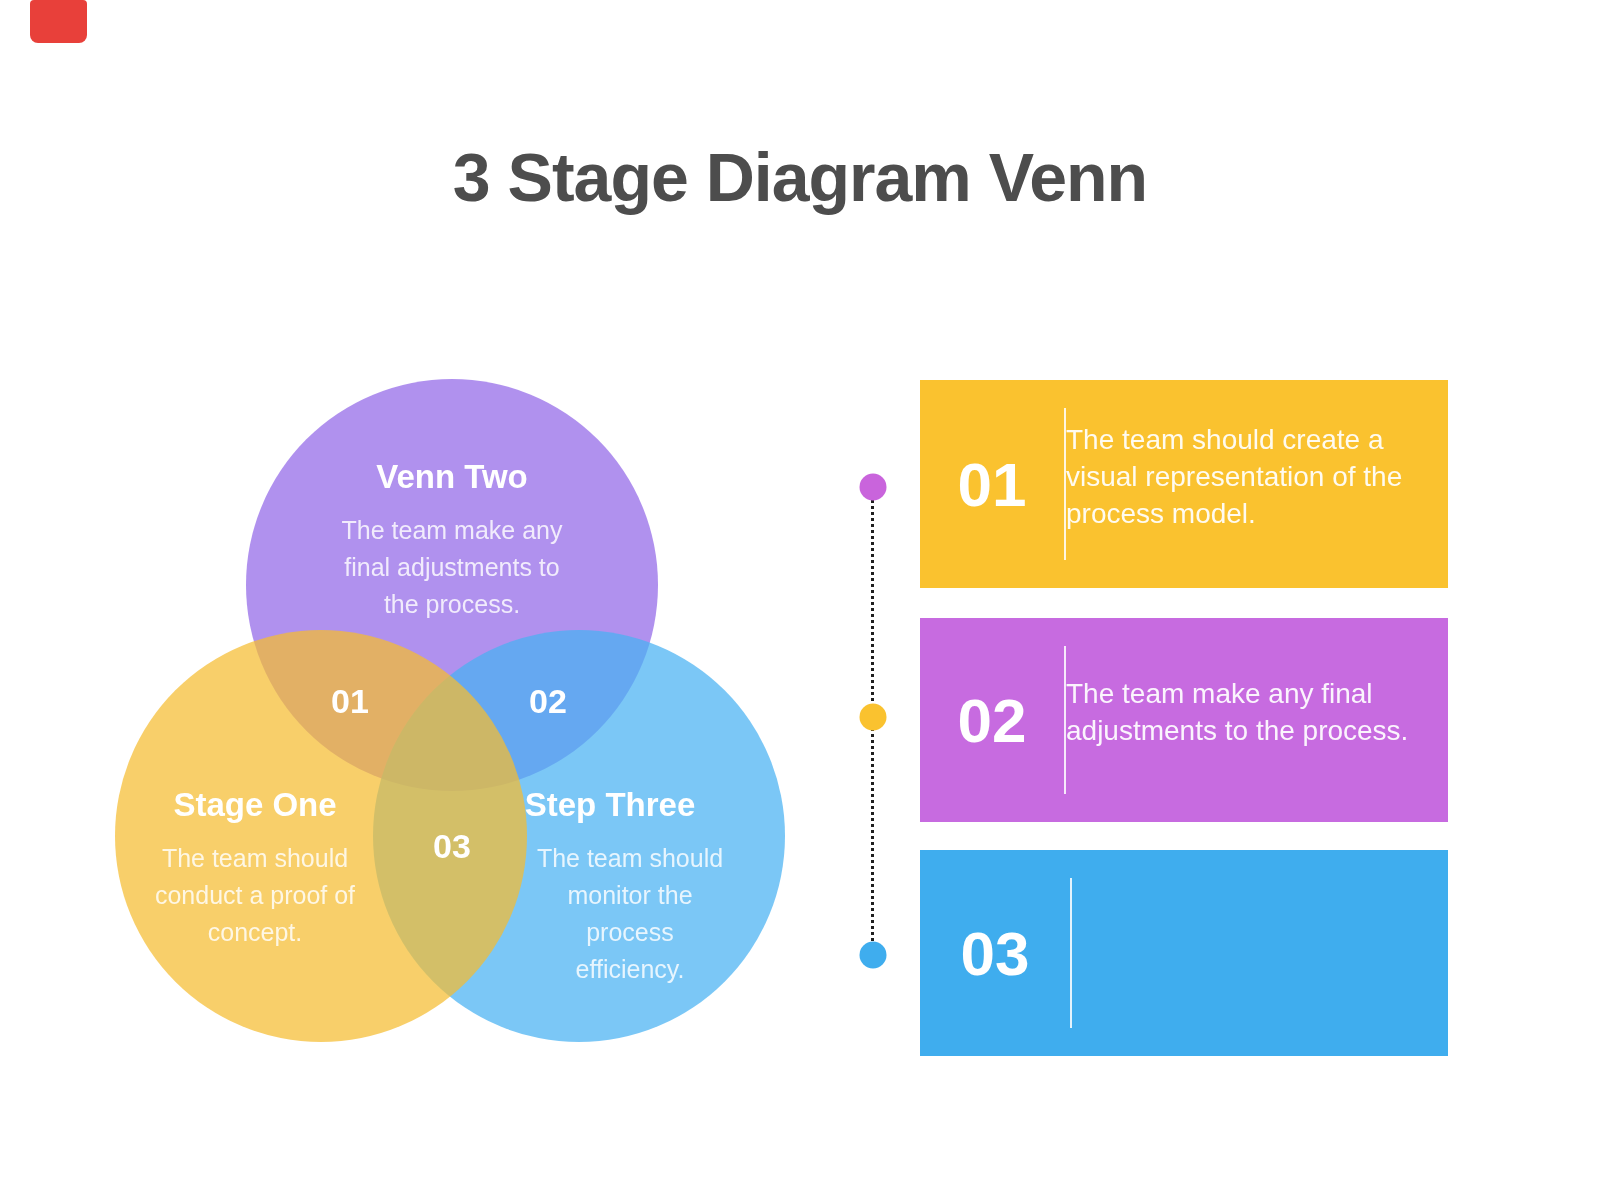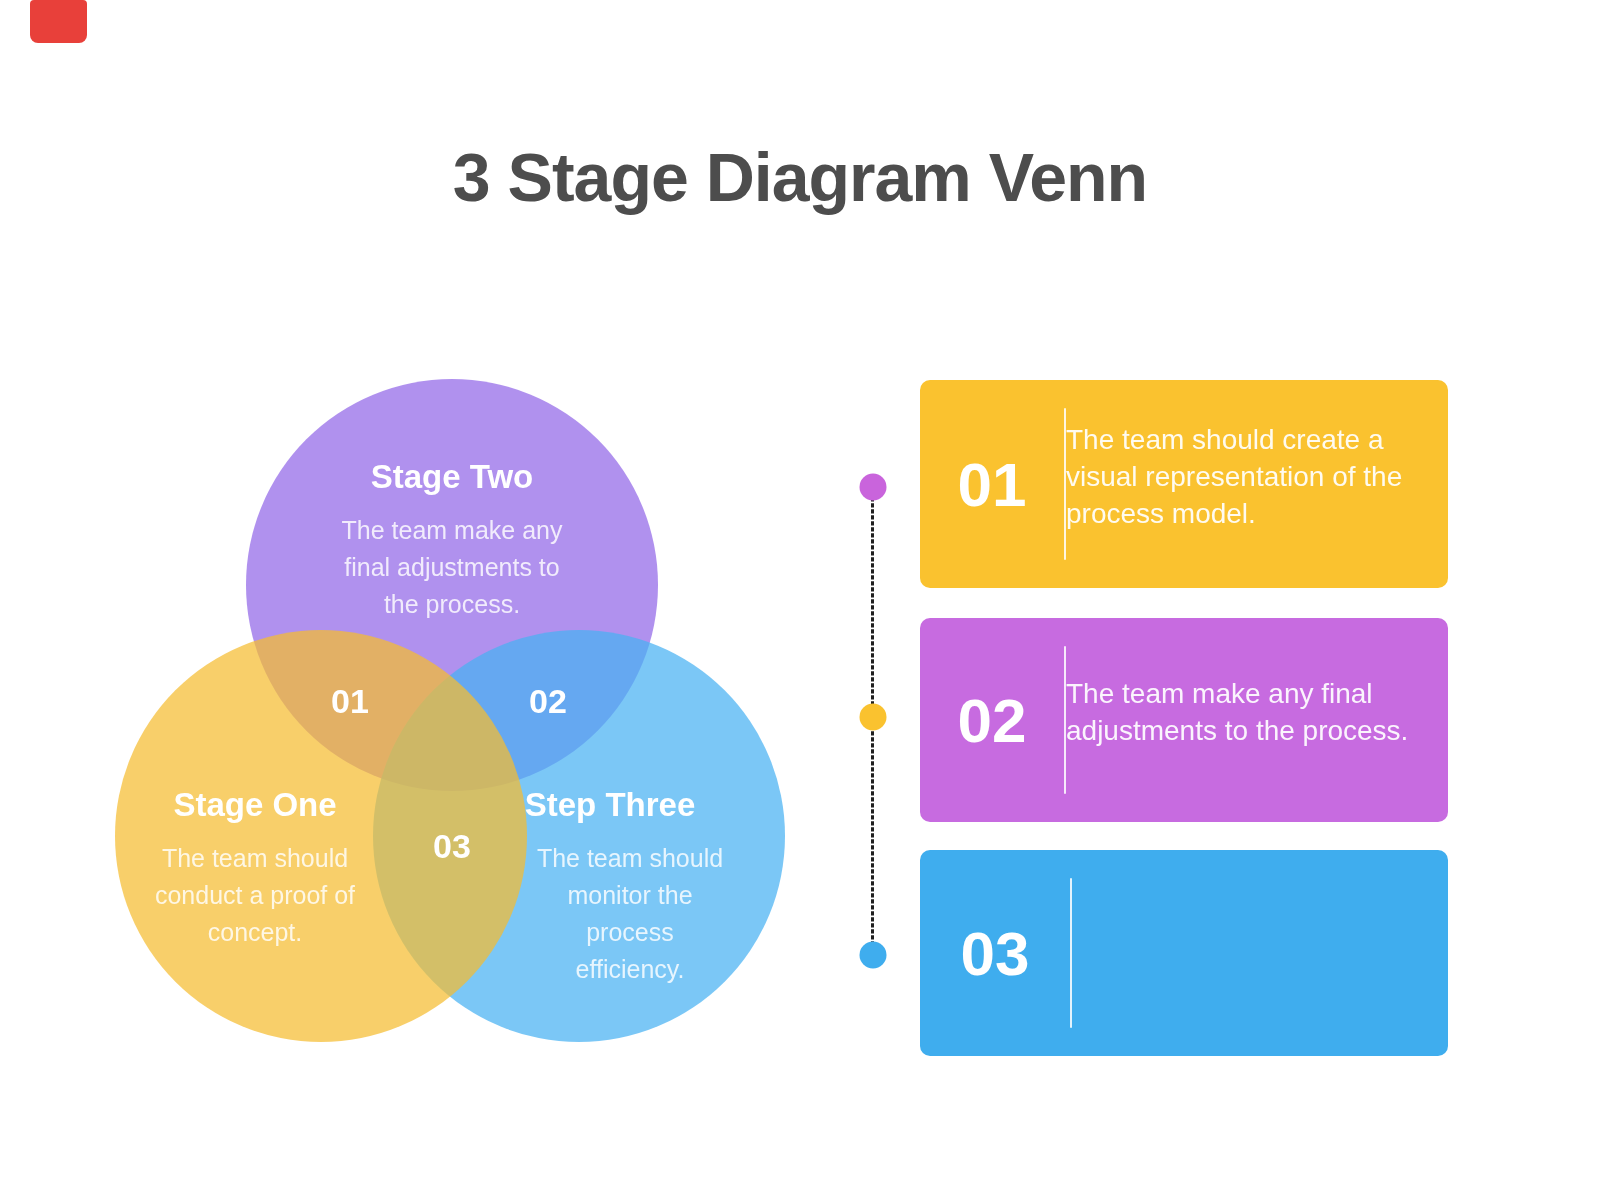--- a/index.html
+++ b/index.html
@@ -1,15 +1,15 @@
 <!DOCTYPE html>
 <html><head>
 <meta charset="utf-8">
 <style>
-  * { margin: 0; padding: 0; box-sizing: border-box; border-radius: 10px; }
+  * { margin: 0; padding: 0; box-sizing: border-box; }
   html, body { background: #ffffff; }
   body { font-family: "Liberation Sans", "DejaVu Sans", sans-serif; }
 
   .canvas {
     position: relative;
     width: 1600px;
     height: 1200px;
     background: #ffffff;
     overflow: hidden;
   }
@@ -131,21 +131,21 @@
 
   <div class="corner-mark" style="background-color: rgb(232, 64, 58);"></div>
 
   <h1 class="page-title">3 Stage Diagram Venn</h1>
 
   <div>
     <div class="circle circle-two" style="background-color: rgba(145, 102, 231, 0.72);"></div>
     <div class="circle circle-three" style="background-color: rgba(72, 178, 242, 0.72);"></div>
     <div class="circle circle-one" style="background-color: rgba(245, 188, 48, 0.72);"></div>
 
-    <div class="venn-text venn-title t-two-title">Stage Two</div>
+    <div class="venn-text venn-title t-two-title">Venn Two</div>
     <div class="venn-text venn-desc t-two-desc">The team make any final adjustments to the process.</div>
 
     <div class="venn-text venn-title t-one-title">Stage One</div>
     <div class="venn-text venn-desc t-one-desc">The team should conduct a proof of concept.</div>
 
     <div class="venn-text venn-title t-three-title">Step Three</div>
     <div class="venn-text venn-desc t-three-desc">The team should monitor the process efficiency.</div>
 
     <div class="overlap-label ol-01">01</div>
     <div class="overlap-label ol-02">02</div>

